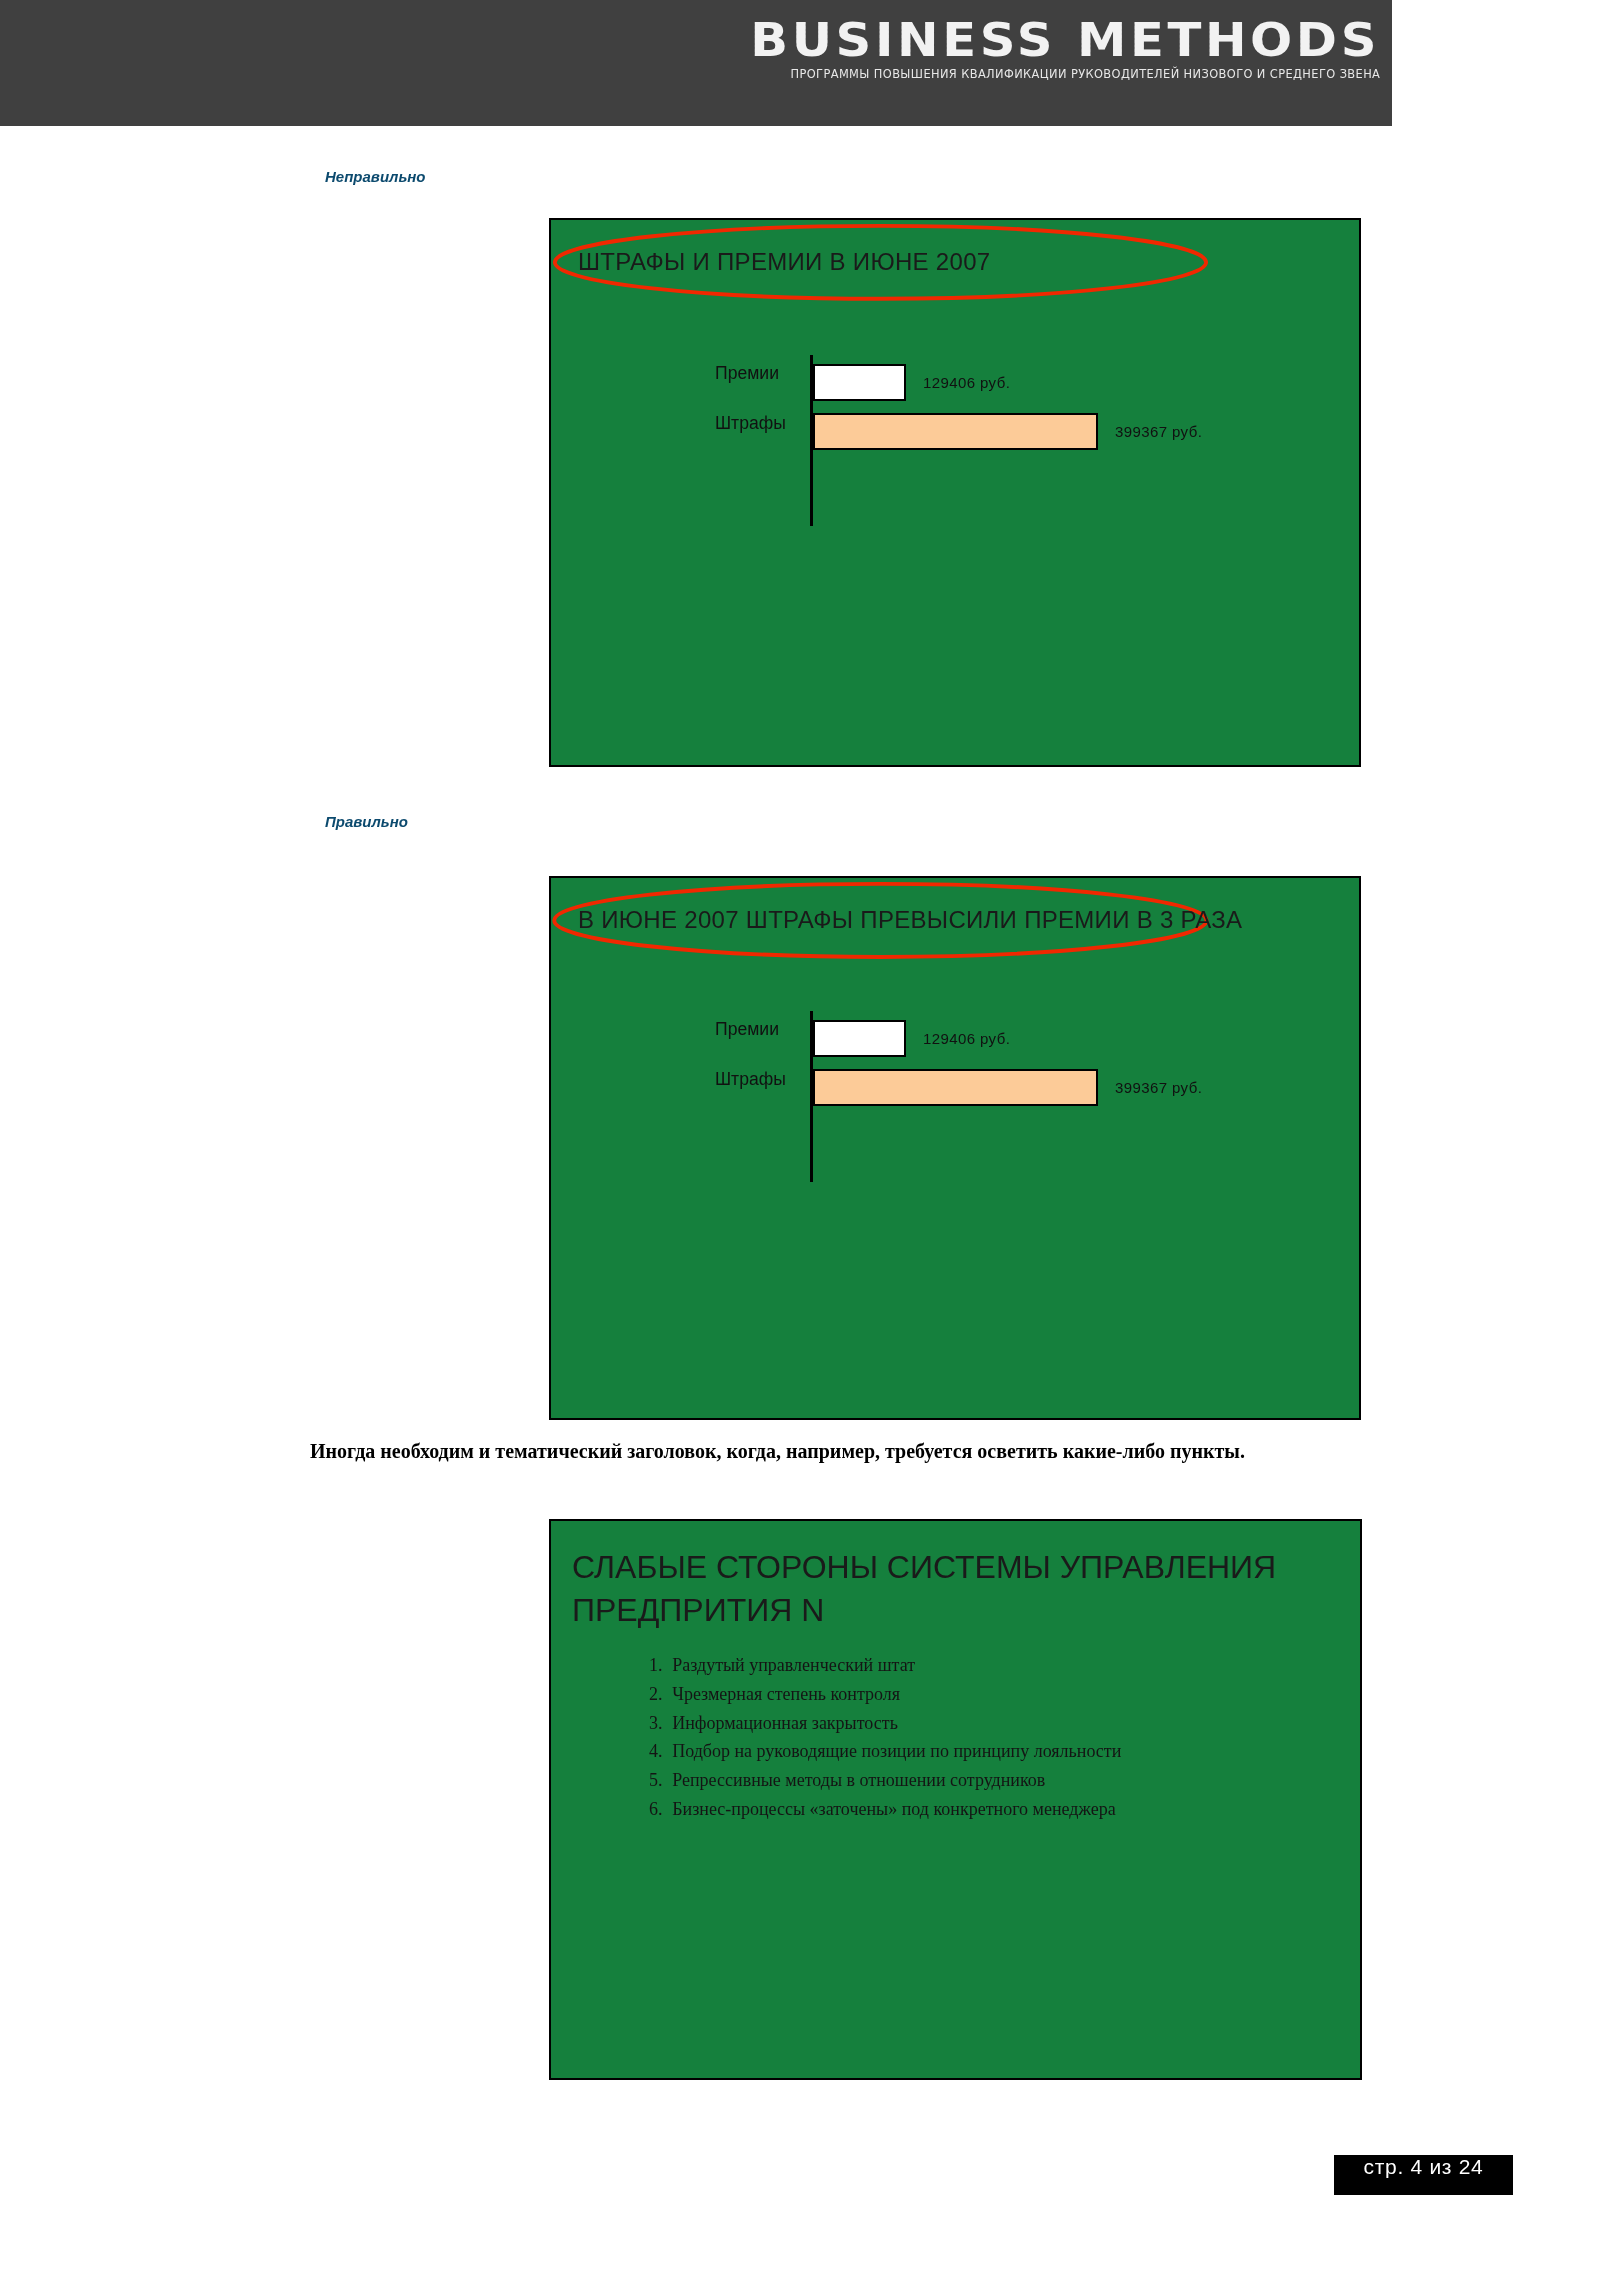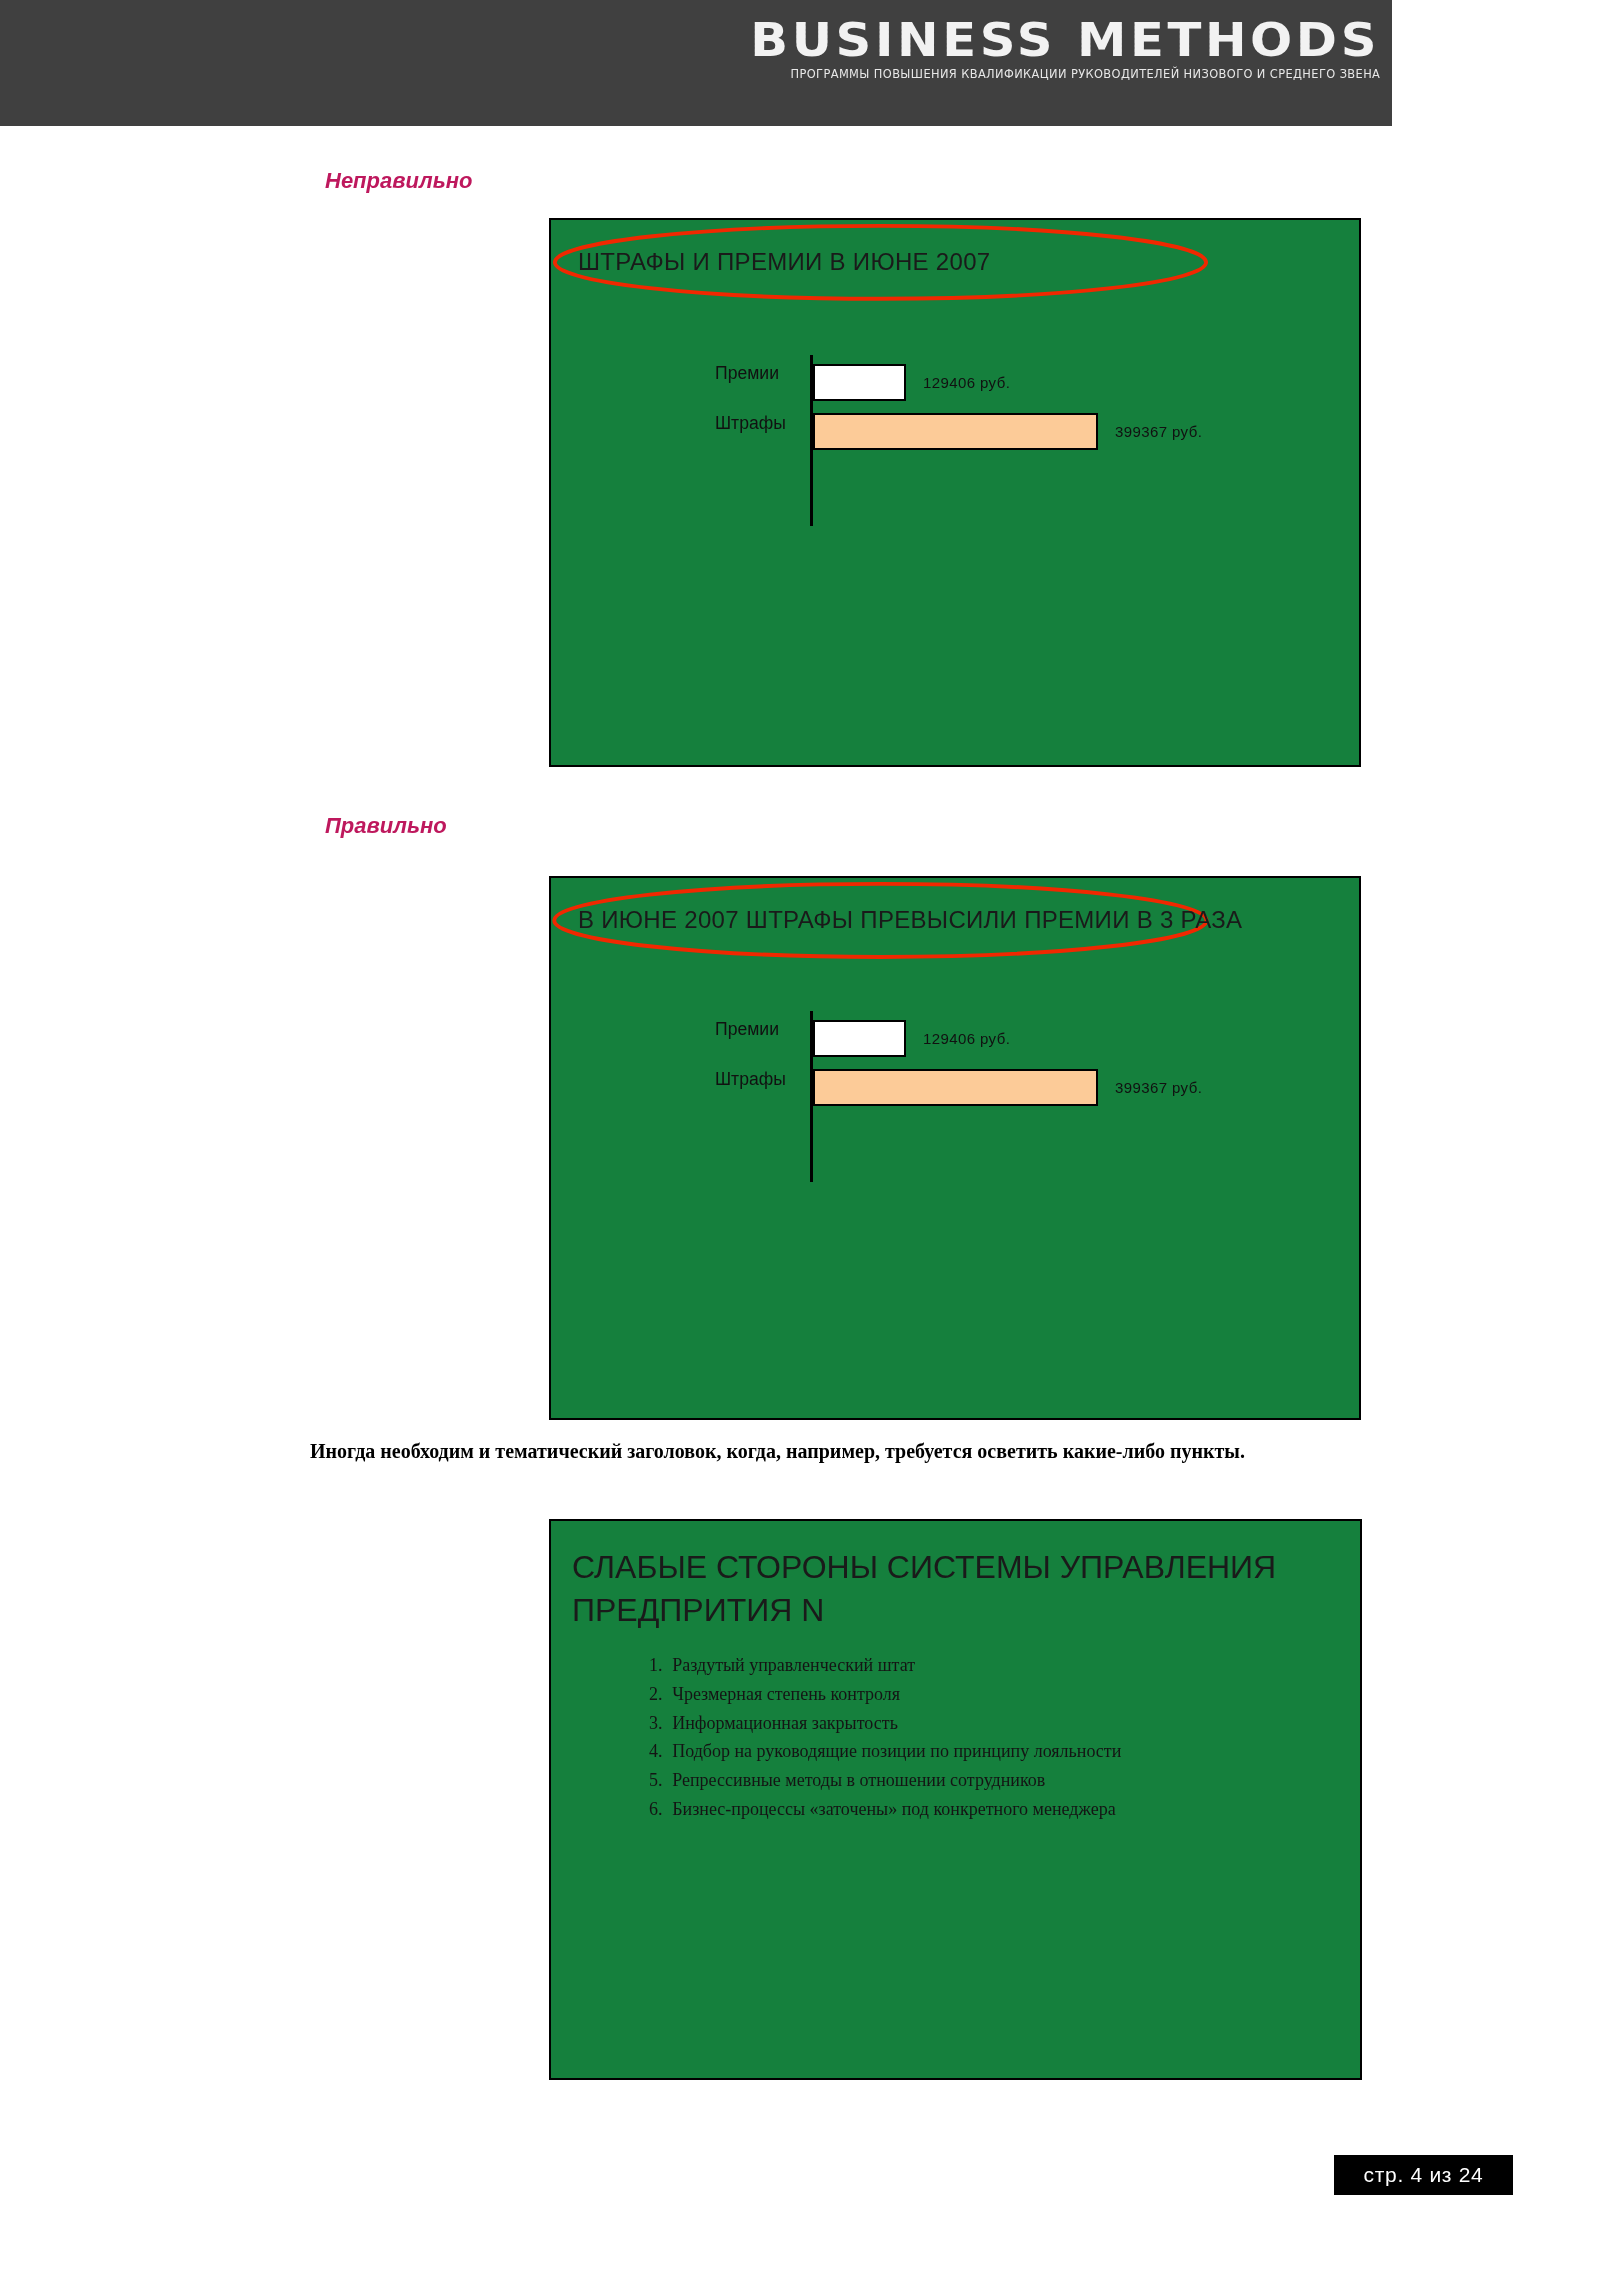--- a/index.html
+++ b/index.html
@@ -60,22 +60,22 @@
     transform: scaleX(1.0);
     transform-origin: right center;
   }
 
   
   .caption {
     position: absolute;
     font-family: "Liberation Sans", sans-serif;
     font-style: italic;
     font-weight: bold;
-    font-size: 22px;
-    color: #be185d;
+    font-size: 15px;
+    color: #0c4a6e;
     white-space: nowrap;
   }
   #caption-wrong { left: 325px; top: 168px; }
   #caption-right { left: 325px; top: 813px; }
 
   
   .slide {
     position: absolute;
     background: #15803d;
     border: 2px solid #000000;
@@ -201,21 +201,20 @@
     position: absolute;
     left: 1334px;
     top: 2155px;
     width: 179px;
     height: 40px;
     background: #000000;
     color: #ffffff;
     font-family: "Liberation Sans", sans-serif;
     font-size: 21px;
     display: flex;
-    align-items: center;
     justify-content: center;
     letter-spacing: 0.7px;
   }
 </style>
 </head>
 <body>
 
 <div class="header-band">
   <div class="logo-block">
     <div class="logo-title">BUSINESS METHODS</div>

